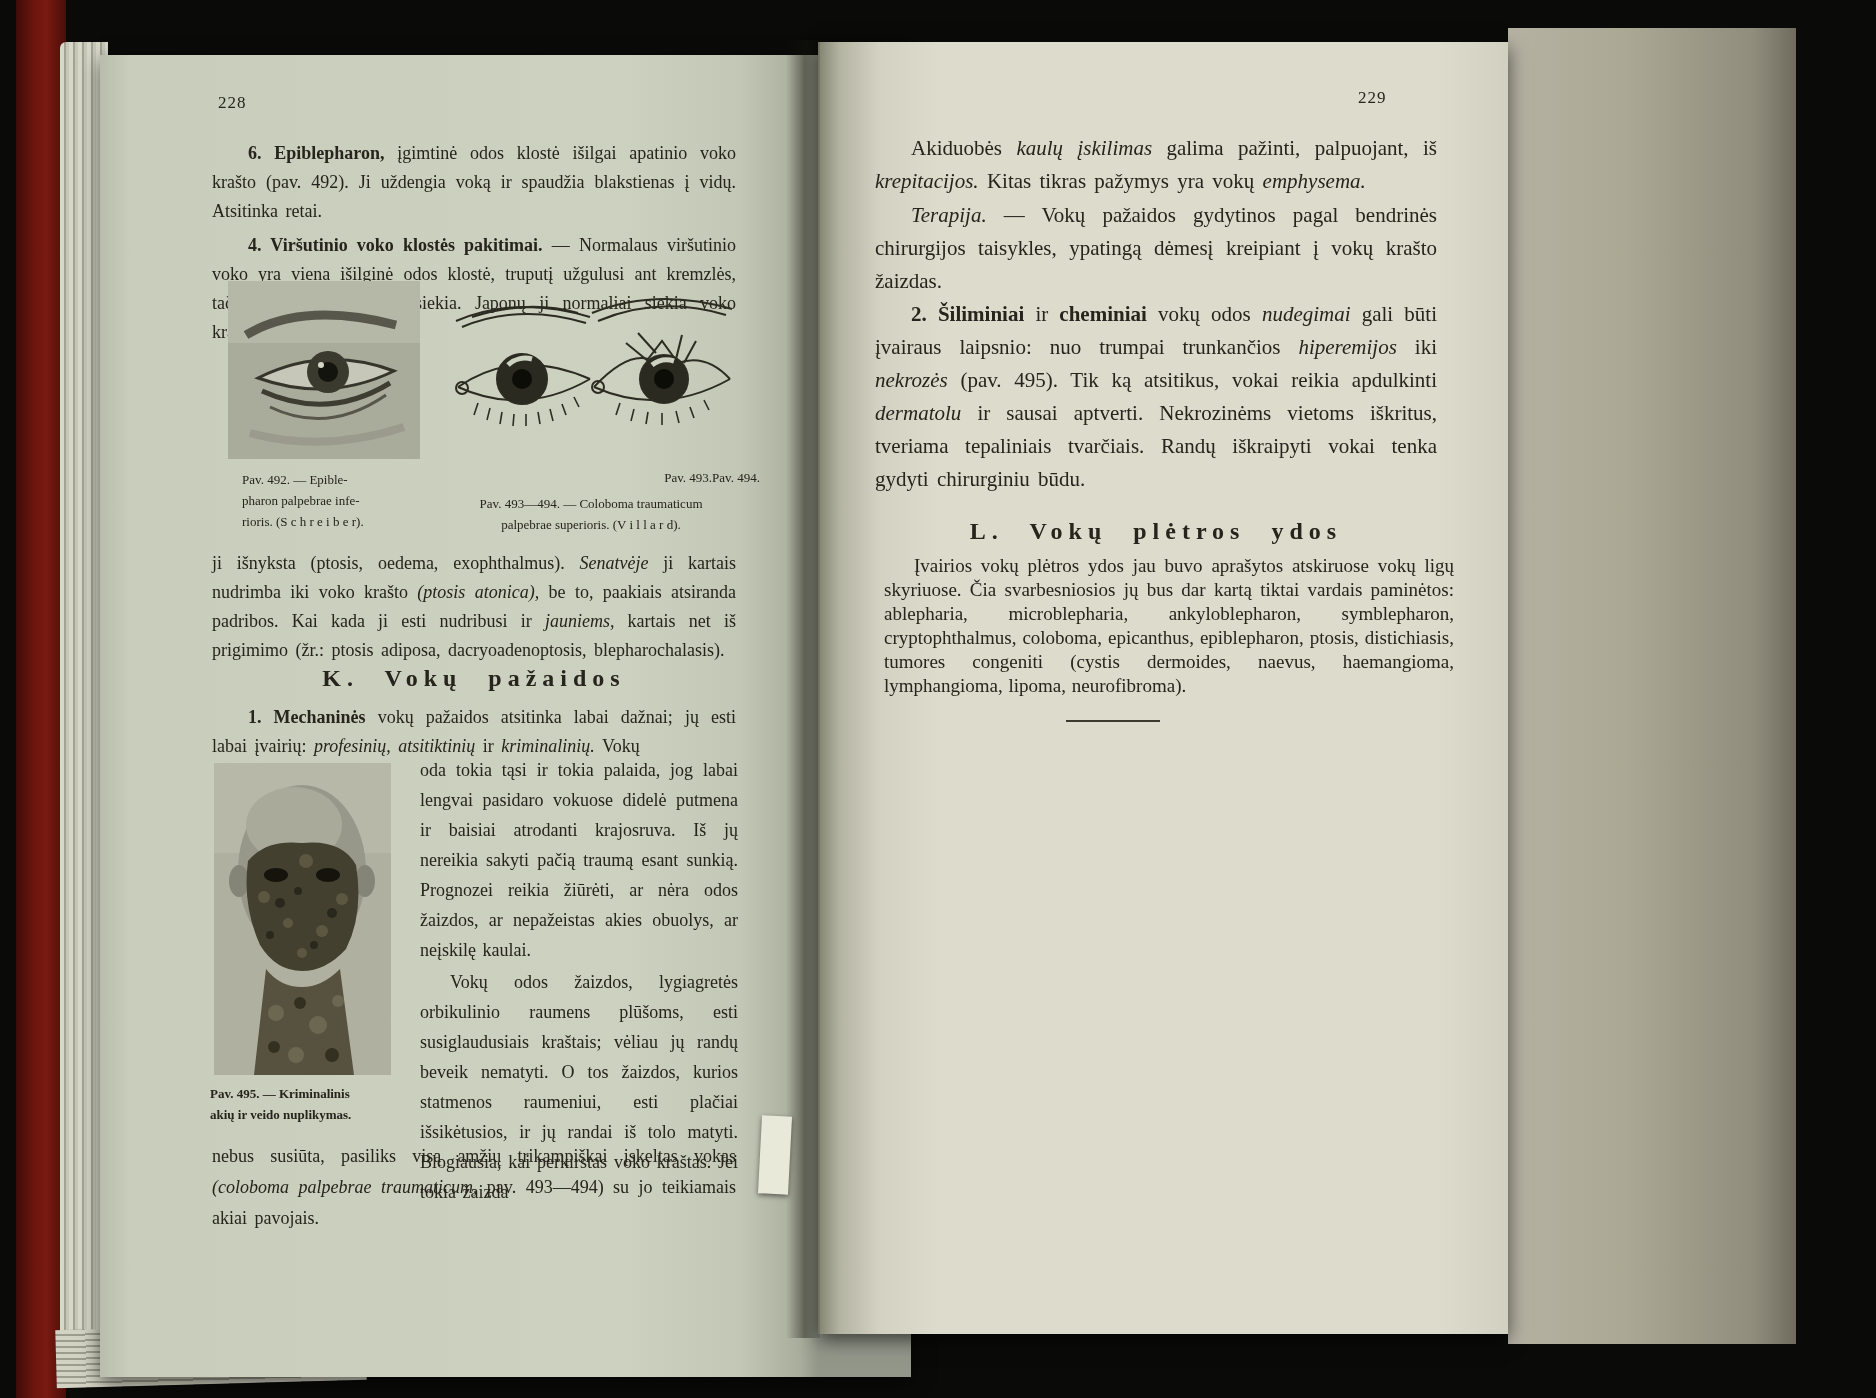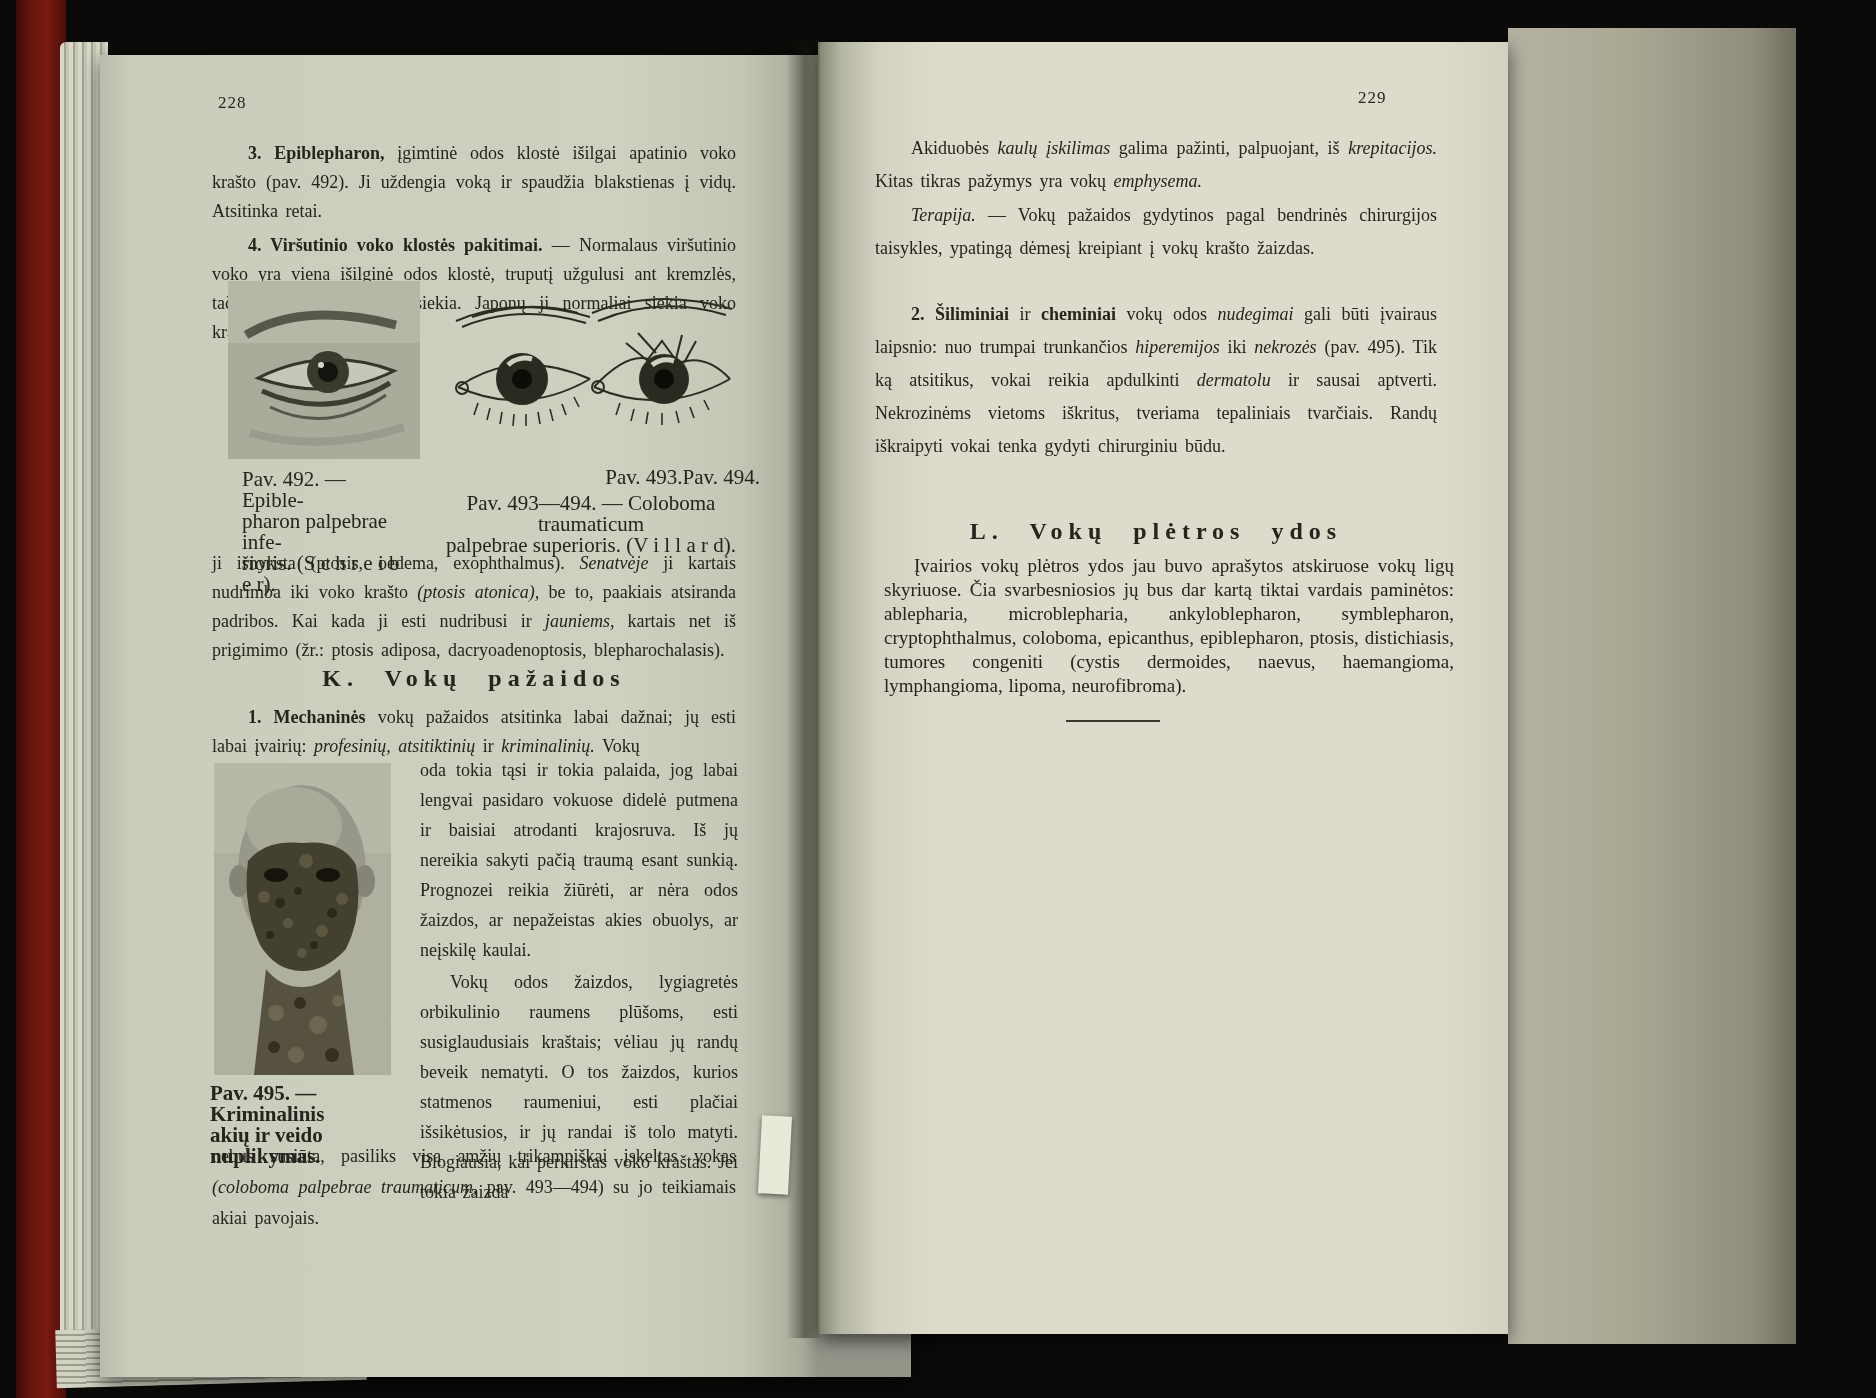--- a/index.html
+++ b/index.html
@@ -22,44 +22,44 @@
     box-shadow:0 6px 18px rgba(0,0,0,.6);}
   .page-right{left:818px;top:42px;width:690px;height:1292px;
     background:linear-gradient(90deg,#82836f 0px,#b4b4a3 22px,#d2d1c2 60px,#dcdbcc 120px,#dcdbcc 620px,#d2d1c1 690px);
     box-shadow:0 6px 18px rgba(0,0,0,.6);}
   .gutter{left:786px;top:40px;width:34px;height:1298px;
     background:linear-gradient(90deg,rgba(20,20,12,0) 0%,rgba(20,20,12,.45) 55%,rgba(20,20,12,.15) 100%);}
   .page-tab{left:760px;top:1116px;width:30px;height:78px;background:#e9e9da;
     transform:rotate(3deg);box-shadow:0 2px 5px rgba(0,0,0,.5);}
   
   .body-text{font-size:18px;line-height:29px;text-align:justify;word-spacing:3px;}
-  .rp-text{font-size:18px;line-height:33px;text-align:justify;word-spacing:3px;}
+  .rp-text{font-size:21px;line-height:33px;text-align:justify;word-spacing:3px;}
   .side-text{font-size:18px;line-height:30px;text-align:justify;word-spacing:2px;}
   .small-text{font-size:19px;line-height:24px;text-align:justify;word-spacing:1px;margin-left:13px;}
-  .cap{font-size:21px;line-height:21px;}
+  .cap{font-size:13px;line-height:21px;}
   .ind{text-indent:36px;}
   .b{font-weight:bold;}
   .i{font-style:italic;}
   .heading{font-weight:bold;font-size:24px;letter-spacing:6px;word-spacing:14px;text-align:center;}
   .pnum{font-size:17px;letter-spacing:1px;}
   .divider{height:2px;background:#3c3a2e;}
   svg{display:block;}
 </style>
 </head>
 <body>
 
 <div class="abs cover-strip"></div>
 <div class="abs page-stack"></div>
 <div class="abs stack-bottom"></div>
 <div class="abs fly-leaf"></div>
 
 <div class="abs page-left">
   <div class="abs pnum" style="left:118px;top:38px;">228</div>
 
-  <div class="abs body-text ind" style="left:112px;top:84px;width:524px;"><span class="b">3. Epiblepharon, </span><span>įgimtinė odos klostė išilgai apatinio voko krašto (pav. 492).  Ji uždengia voką ir spaudžia blakstienas į vidų.  Atsitinka retai.</span></div>
+  <div class="abs body-text ind" style="left:112px;top:84px;width:524px;"><span class="b">6. Epiblepharon, </span><span>įgimtinė odos klostė išilgai apatinio voko krašto (pav. 492).  Ji uždengia voką ir spaudžia blakstienas į vidų.  Atsitinka retai.</span></div>
 
   <div class="abs body-text ind" style="left:112px;top:176px;width:524px;"><span class="b">4. Viršutinio voko klostės pakitimai. </span><span>— Normalaus viršutinio voko yra viena išilginė odos klostė, truputį užgulusi ant kremzlės, tačiau voko krašto ji nesiekia.  Japonų ji normaliai siekia voko kraštą.  Ištemptų vokų</span></div>
 
   <div class="abs" style="left:128px;top:226px;width:192px;height:178px;">
     <svg width="192" height="178" viewBox="0 0 192 178">
       <rect width="192" height="178" fill="#a9ab9b"></rect>
       <rect width="192" height="62" fill="#b5b7a7"></rect>
       <path d="M18 54 Q75 20 168 44" stroke="#47473b" stroke-width="9" fill="none" opacity="0.85"></path>
       <path d="M30 97 Q96 64 166 90 Q100 122 30 97 Z" fill="#c6c7b8" stroke="#35352c" stroke-width="3"></path>
       <circle cx="100" cy="91" r="21" fill="#3a3a2e"></circle>

